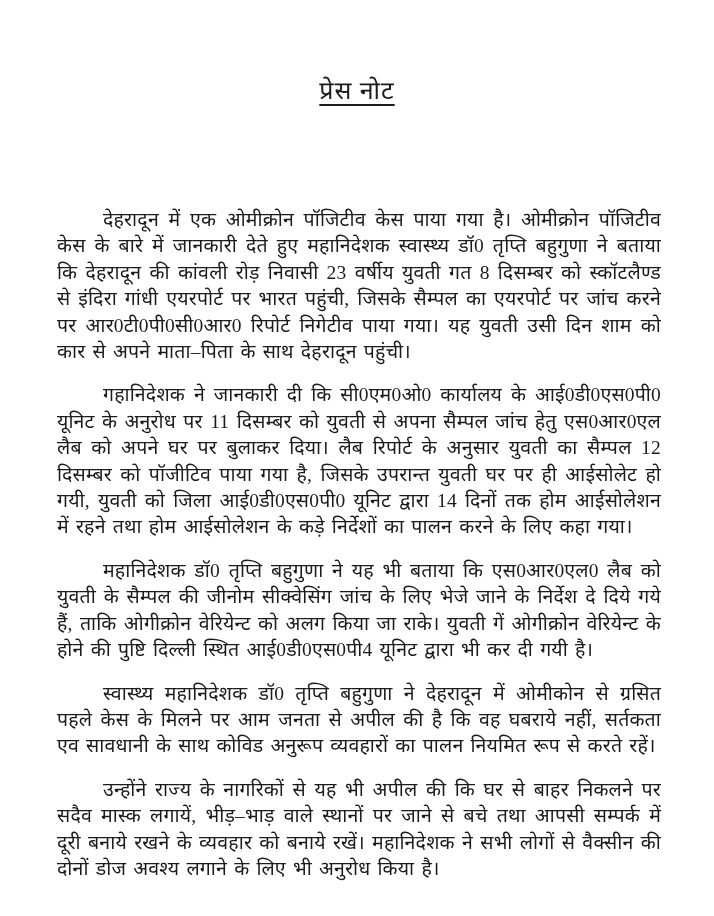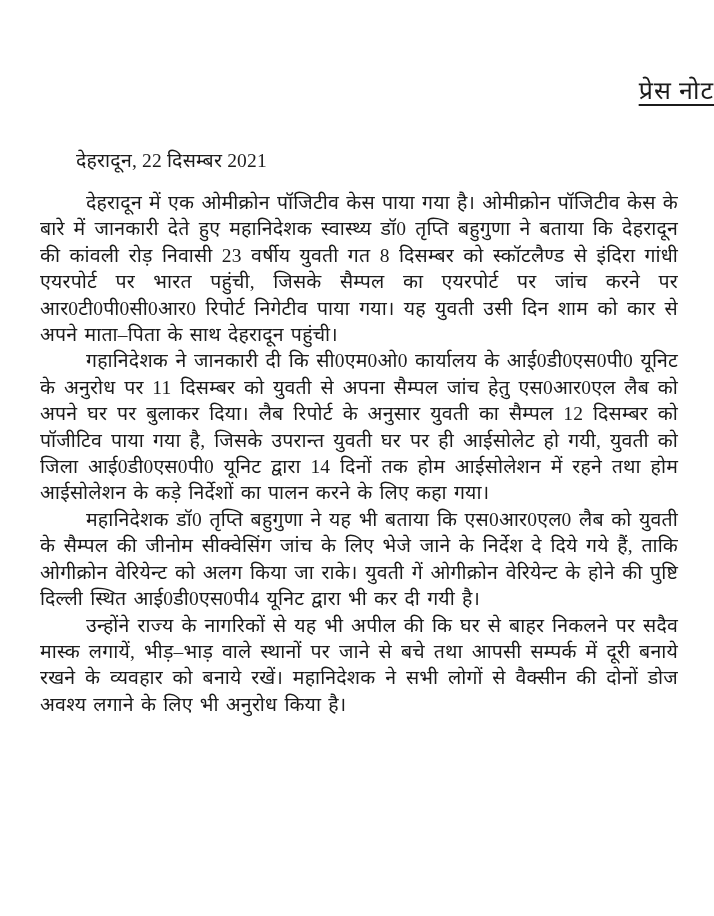--- a/index.html
+++ b/index.html
@@ -14,21 +14,21 @@
     background: #ffffff;
     color: #1b1b1b;
     font-family: "Liberation Serif", "DejaVu Serif", serif;
     overflow: hidden;
   }
   .title {
     position: absolute;
     top: 72px;
     left: 0;
     width: 100%;
-    text-align: right;
+    text-align: center;
     font-size: 25px;
     font-weight: 500;
     letter-spacing: 1px;
   }
   .title span {
     text-decoration: underline;
     text-underline-offset: 5px;
     text-decoration-thickness: 1.5px;
   }
   .dateline {
@@ -43,36 +43,36 @@
     top: 190px;
     left: 40px;
     width: 638px;
     font-size: 19.5px;
     line-height: 26.4px;
     text-align: justify;
     letter-spacing: 0.2px;
     word-spacing: 2px;
   }
   .content p {
-    margin: 0;
+    margin: 17px;
     padding: 0;
     text-indent: 46px;
   }
 </style>
 </head>
 <body>
 
 <div class="page">
 
   <div class="title">
     <span>प्रेस नोट</span>
   </div>
 
-  <div class="dateline">देहरादून, 22 दिसम्बर 2021</div>
 
   <div class="content">
     <p>देहरादून में एक ओमीक्रोन पॉजिटीव केस पाया गया है। ओमीक्रोन पॉजिटीव केस के बारे में जानकारी देते हुए महानिदेशक स्वास्थ्य डॉ0 तृप्ति बहुगुणा ने बताया कि देहरादून की कांवली रोड़ निवासी 23 वर्षीय युवती गत 8 दिसम्बर को स्कॉटलैण्ड से इंदिरा गांधी एयरपोर्ट पर भारत पहुंची, जिसके सैम्पल का एयरपोर्ट पर जांच करने पर आर0टी0पी0सी0आर0 रिपोर्ट निगेटीव पाया गया। यह युवती उसी दिन शाम को कार से अपने माता–पिता के साथ देहरादून पहुंची।</p>
     <p>गहानिदेशक ने जानकारी दी कि सी0एम0ओ0 कार्यालय के आई0डी0एस0पी0 यूनिट के अनुरोध पर 11 दिसम्बर को युवती से अपना सैम्पल जांच हेतु एस0आर0एल लैब को अपने घर पर बुलाकर दिया। लैब रिपोर्ट के अनुसार युवती का सैम्पल 12 दिसम्बर को पॉजीटिव पाया गया है, जिसके उपरान्त युवती घर पर ही आईसोलेट हो गयी, युवती को जिला आई0डी0एस0पी0 यूनिट द्वारा 14 दिनों तक होम आईसोलेशन में रहने तथा होम आईसोलेशन के कड़े निर्देशों का पालन करने के लिए कहा गया।</p>
     <p>महानिदेशक डॉ0 तृप्ति बहुगुणा ने यह भी बताया कि एस0आर0एल0 लैब को युवती के सैम्पल की जीनोम सीक्वेसिंग जांच के लिए भेजे जाने के निर्देश दे दिये गये हैं, ताकि ओगीक्रोन वेरियेन्ट को अलग किया जा राके। युवती गें ओगीक्रोन वेरियेन्ट के होने की पुष्टि दिल्ली स्थित आई0डी0एस0पी4 यूनिट द्वारा भी कर दी गयी है।</p>
+    <p>स्वास्थ्य महानिदेशक डॉ0 तृप्ति बहुगुणा ने देहरादून में ओमीकोन से ग्रसित पहले केस के मिलने पर आम जनता से अपील की है कि वह घबराये नहीं, सर्तकता एव सावधानी के साथ कोविड अनुरूप व्यवहारों का पालन नियमित रूप से करते रहें।</p>
     <p>उन्होंने राज्य के नागरिकों से यह भी अपील की कि घर से बाहर निकलने पर सदैव मास्क लगायें, भीड़–भाड़ वाले स्थानों पर जाने से बचे तथा आपसी सम्पर्क में दूरी बनाये रखने के व्यवहार को बनाये रखें। महानिदेशक ने सभी लोगों से वैक्सीन की दोनों डोज अवश्य लगाने के लिए भी अनुरोध किया है।</p>
   </div>
 
 </div>
 
 </body></html>

